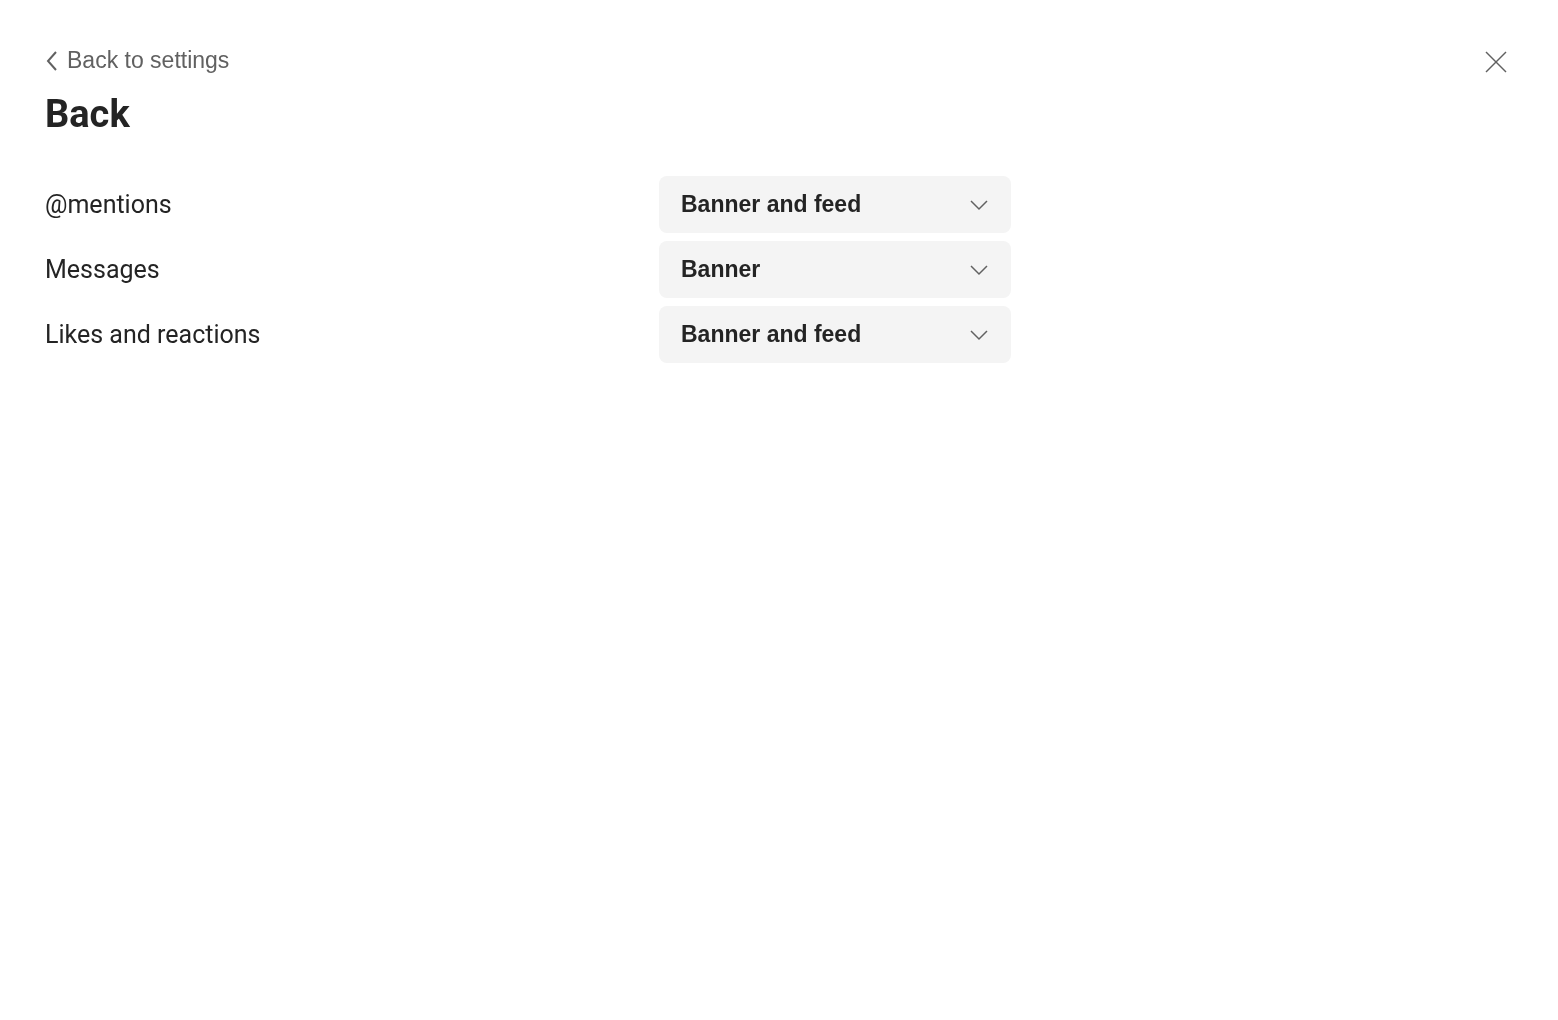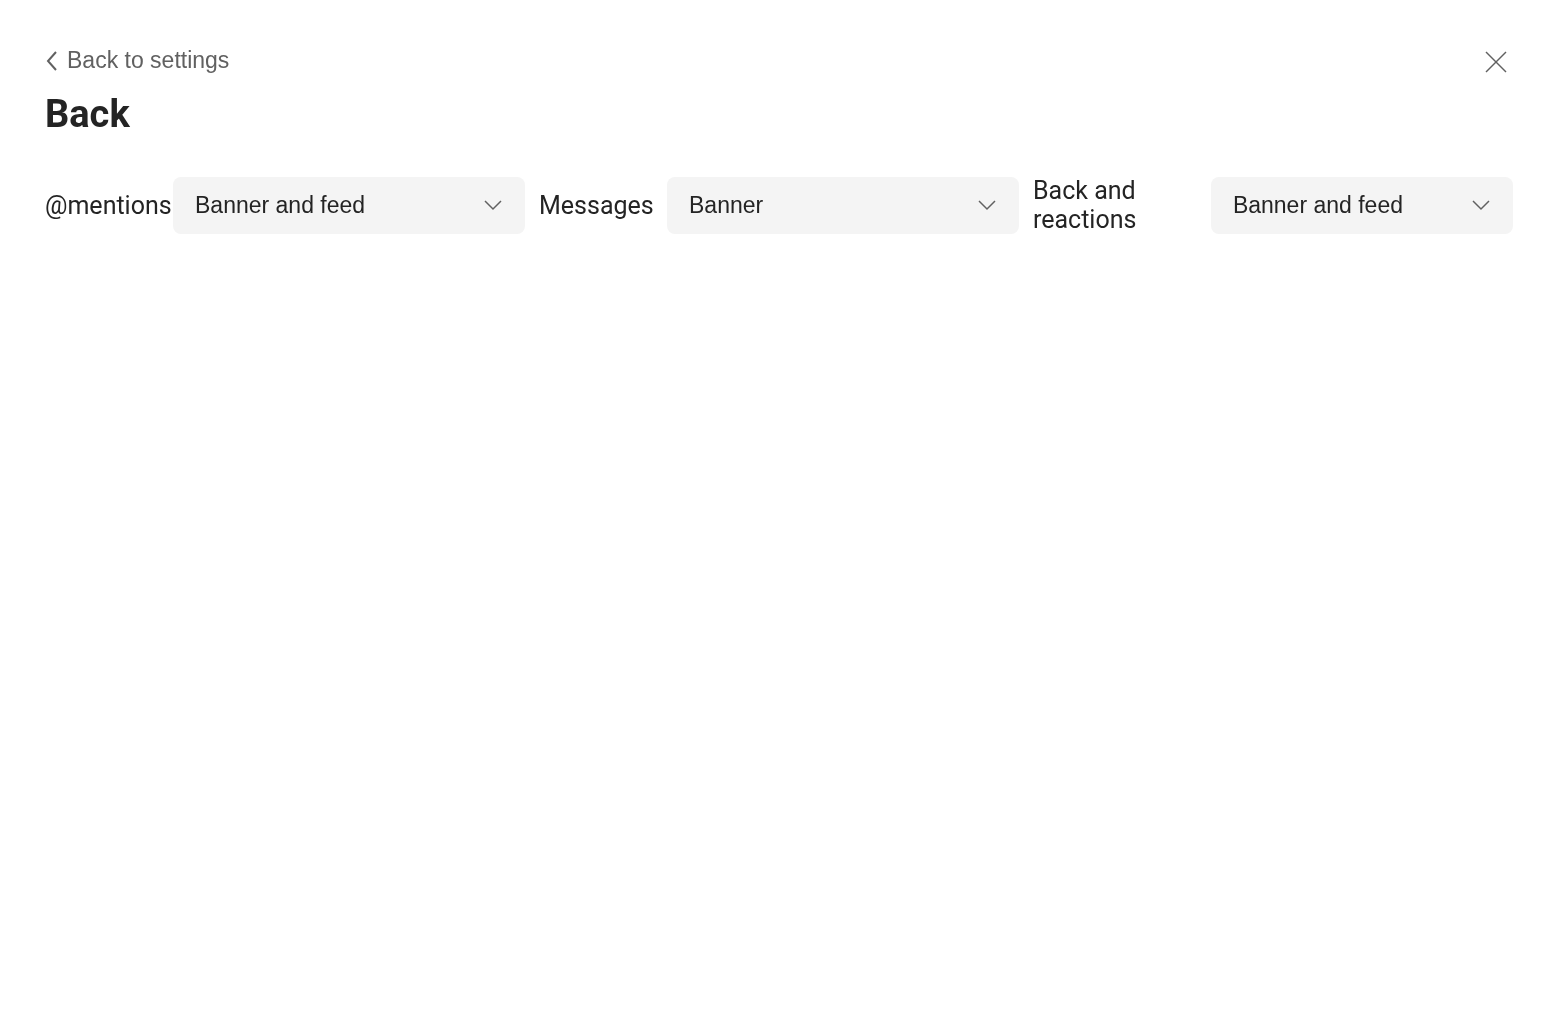--- a/index.html
+++ b/index.html
@@ -59,21 +59,22 @@
     
     .page-title {
       font-size: 38px;
       font-weight: 700;
       color: #242424;
       margin-bottom: 40px;
     }
     
     .settings-list {
       display: flex;
-      gap: 14px;
+      flex-direction: column;
+      gap: 8px;
     }
     
     .setting-row {
       display: flex;
       align-items: center;
       justify-content: space-between;
       width: 966px;
     }
     
     .setting-label {
@@ -90,21 +91,21 @@
       border-radius: 8px;
       padding: 14px 22px;
       width: 352px;
       height: 57px;
       cursor: pointer;
       border: none;
     }
     
     .dropdown-value {
       font-size: 23px;
-      font-weight: 400;
+      font-weight: 700;
       color: #242424;
     }
     
     .dropdown-icon {
       width: 20px;
       height: 12px;
     }
   </style>
 </head>
 <body>
@@ -142,21 +143,21 @@
       <span class="setting-label">Messages</span>
       <button class="dropdown">
         <span class="dropdown-value">Banner</span>
         <svg class="dropdown-icon" viewBox="0 0 20 12" fill="none" stroke="#616161" stroke-width="1.5">
           <polyline points="2,2 10,10 18,2"></polyline>
         </svg>
       </button>
     </div>
 
     <div class="setting-row">
-      <span class="setting-label">Back and reactions</span>
+      <span class="setting-label">Likes and reactions</span>
       <button class="dropdown">
         <span class="dropdown-value">Banner and feed</span>
         <svg class="dropdown-icon" viewBox="0 0 20 12" fill="none" stroke="#616161" stroke-width="1.5">
           <polyline points="2,2 10,10 18,2"></polyline>
         </svg>
       </button>
     </div>
 
   </div>
 </div>

